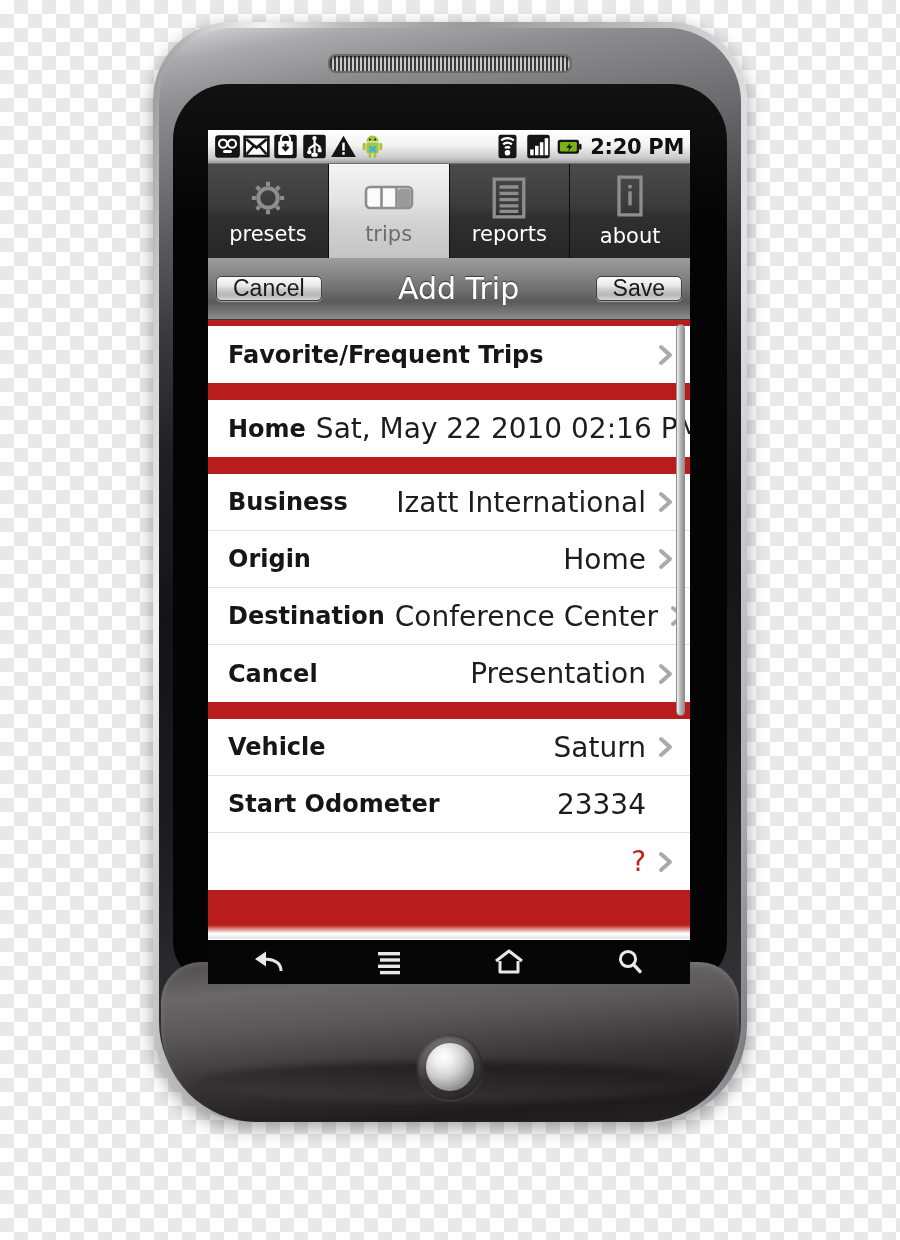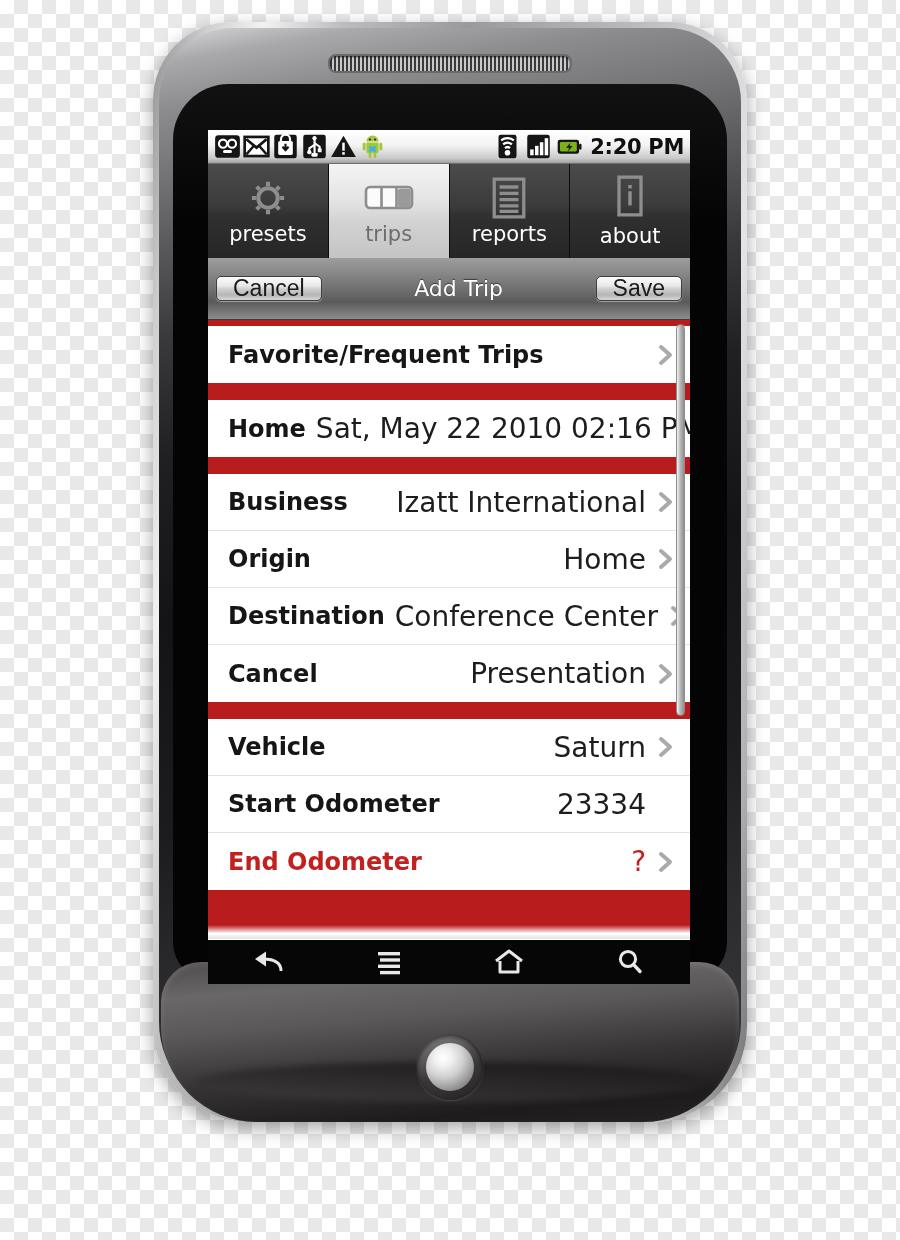--- a/index.html
+++ b/index.html
@@ -115,21 +115,21 @@
     background:linear-gradient(180deg,#9d9d9d 0%,#8a8a8a 22%,#6f6f6f 52%,#5a5a5a 72%,#8c8c8c 100%);
     border-bottom:1px solid #3b3b3b;
   }
   .tbtn{
     border:1px solid #3f3f3f;border-radius:5px;
     background:linear-gradient(180deg,#fbfbfb 0%,#e9e9e9 38%,#cfcfcf 52%,#b6b6b6 78%,#d6d6d6 100%);
     color:#1a1a1a;font-size:23px;padding:0 16px;line-height:1;
     box-shadow:0 1px 1px rgba(255,255,255,.45);
   }
   .ttitle{
-    flex:1;text-align:center;color:#ffffff;font-size:22px;line-height:1;
+    flex:1;text-align:center;color:#ffffff;font-size:30px;line-height:1;
     text-shadow:0 -1px 1px rgba(0,0,0,.55);
   }
 
   
   .listwrap{
     position:relative;height:calc(810px - 34px - 94px - 63px);
     background:#b91c1c;overflow:hidden;
   }
   .group{background:#ffffff;margin-bottom:17px;}
   .group.first{margin-top:6px;}
@@ -386,21 +386,20 @@
             <div class="row">
               <div class="row-lbl">Start Odometer</div>
               <div class="row-val">23334</div>
               <div class="chev blank">
                 <svg width="20" height="24" viewBox="0 0 20 24">
                   <path d="M5 4 L14 12 L5 20" fill="none" stroke="#aaaaaa" stroke-width="4" stroke-linecap="round" stroke-linejoin="round"></path>
                 </svg>
               </div>
             </div>
             <div class="row">
-              <div class="row-lbl alert">End Odometer</div>
               <div class="row-val alert">?</div>
               <div class="chev">
                 <svg width="20" height="24" viewBox="0 0 20 24">
                   <path d="M5 4 L14 12 L5 20" fill="none" stroke="#aaaaaa" stroke-width="4" stroke-linecap="round" stroke-linejoin="round"></path>
                 </svg>
               </div>
             </div>
           </div>
         </div>
       <div class="scrollthumb"></div>

